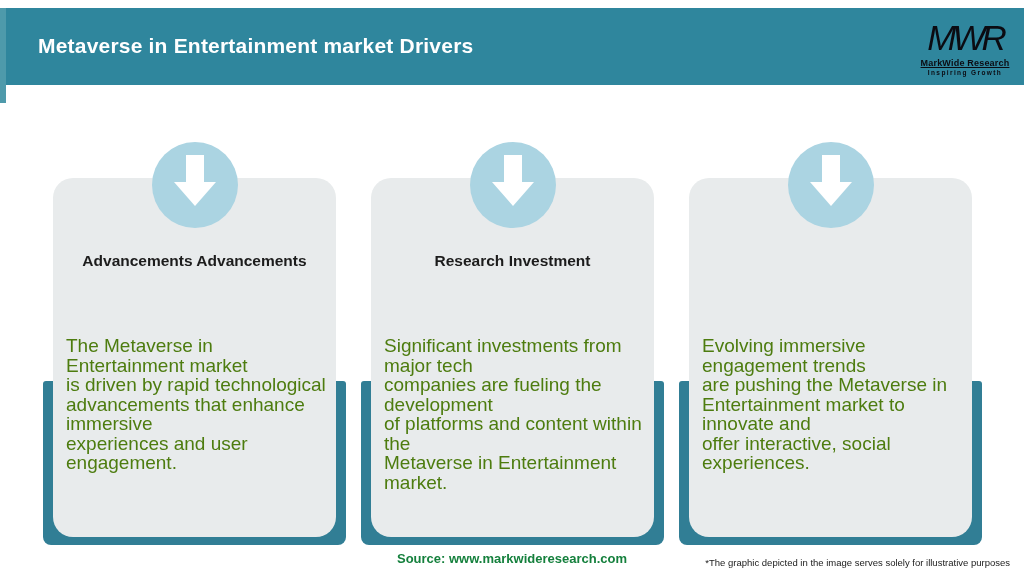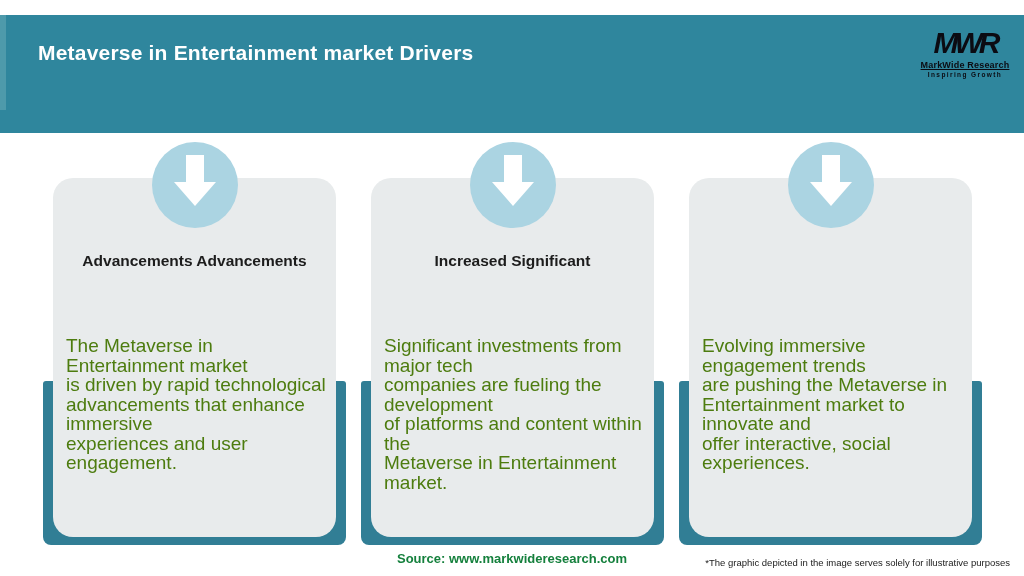--- a/index.html
+++ b/index.html
@@ -6,38 +6,38 @@
   html,body { width:1024px; height:576px; }
   body {
     position:relative;
     font-family:"Liberation Sans", sans-serif;
     background:#ffffff;
     overflow:hidden;
   }
 
   
   .header {
-    position:absolute; left:0; top:15px; width:1024px; height:118px;
+    position:absolute; left:0; top:8px; width:1024px; height:77px;
     background:var(--header-teal, #2F869D);
   }
   .header-accent {
     position:absolute; left:0; top:0; width:6px; height:95px;
     background:#4E9AAB;
   }
   .header-title {
     position:absolute; left:38px; top:26px;
     font-size:21px; font-weight:bold; color:#ffffff;
     letter-spacing:0.2px;
   }
   .logo {
     position:absolute; right:10px; top:12px; width:98px;
     text-align:center; color:#0B0B12;
   }
   .logo-monogram {
-    font-size:30px; font-weight:700; font-style:italic;
+    font-size:35px; font-weight:400; font-style:italic;
     letter-spacing:-4px; line-height:1.05;
   }
   .logo-name {
     font-size:9px; font-weight:bold; letter-spacing:0.2px; margin-top:1px;
     white-space:nowrap;
     text-decoration:underline;
   }
   .logo-tagline {
     font-size:6.5px; font-weight:bold; letter-spacing:1.4px; margin-top:1px;
     white-space:nowrap;
@@ -113,21 +113,21 @@
   <div class="icon-circle">
     <svg viewBox="0 0 86 86" aria-hidden="true">
       <polygon points="34,13 52,13 52,40 64,40 43,64 22,40 34,40" fill="#FFFFFF"></polygon>
     </svg>
   </div>
 </div>
 
 <div class="card-wrap c2">
   <div class="panel"></div>
   <div class="card">
-    <div class="card-title">Increased Significant</div>
+    <div class="card-title">Research Investment</div>
     <div class="card-body">Significant investments from major tech
 companies are fueling the development
 of platforms and content within the
 Metaverse in Entertainment market.</div>
   </div>
   <div class="icon-circle">
     <svg viewBox="0 0 86 86" aria-hidden="true">
       <polygon points="34,13 52,13 52,40 64,40 43,64 22,40 34,40" fill="#FFFFFF"></polygon>
     </svg>
   </div>

